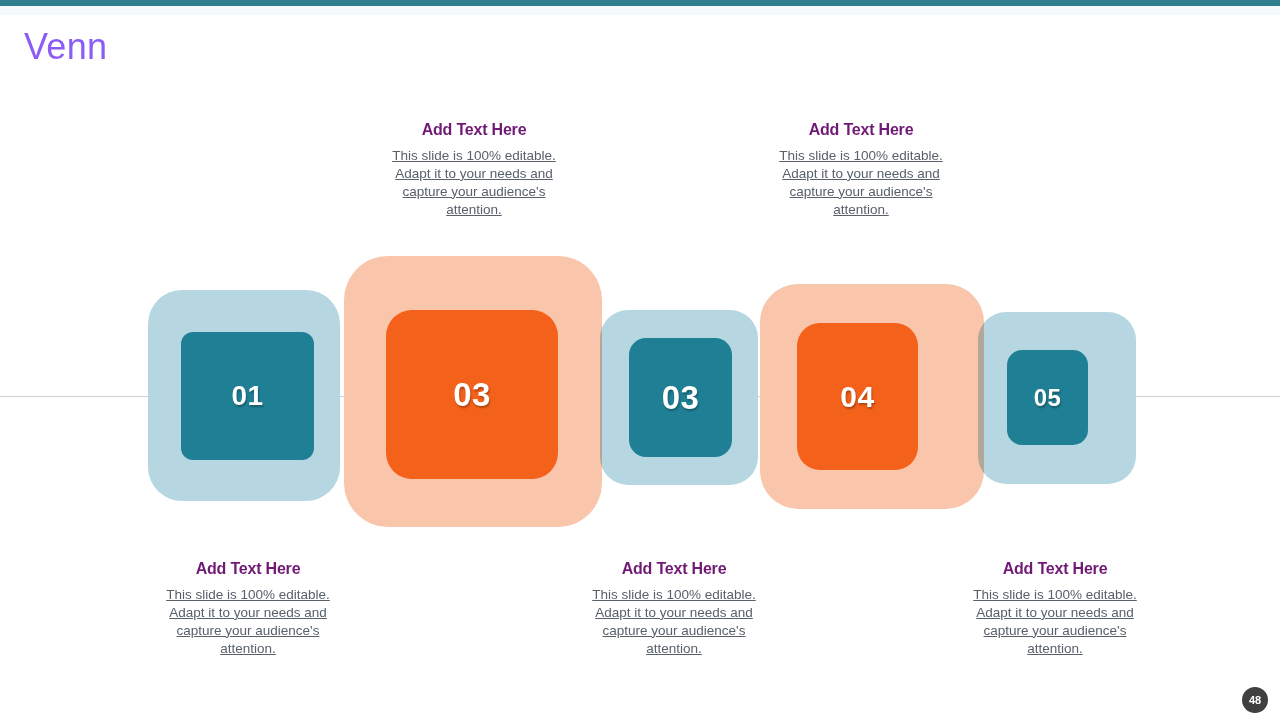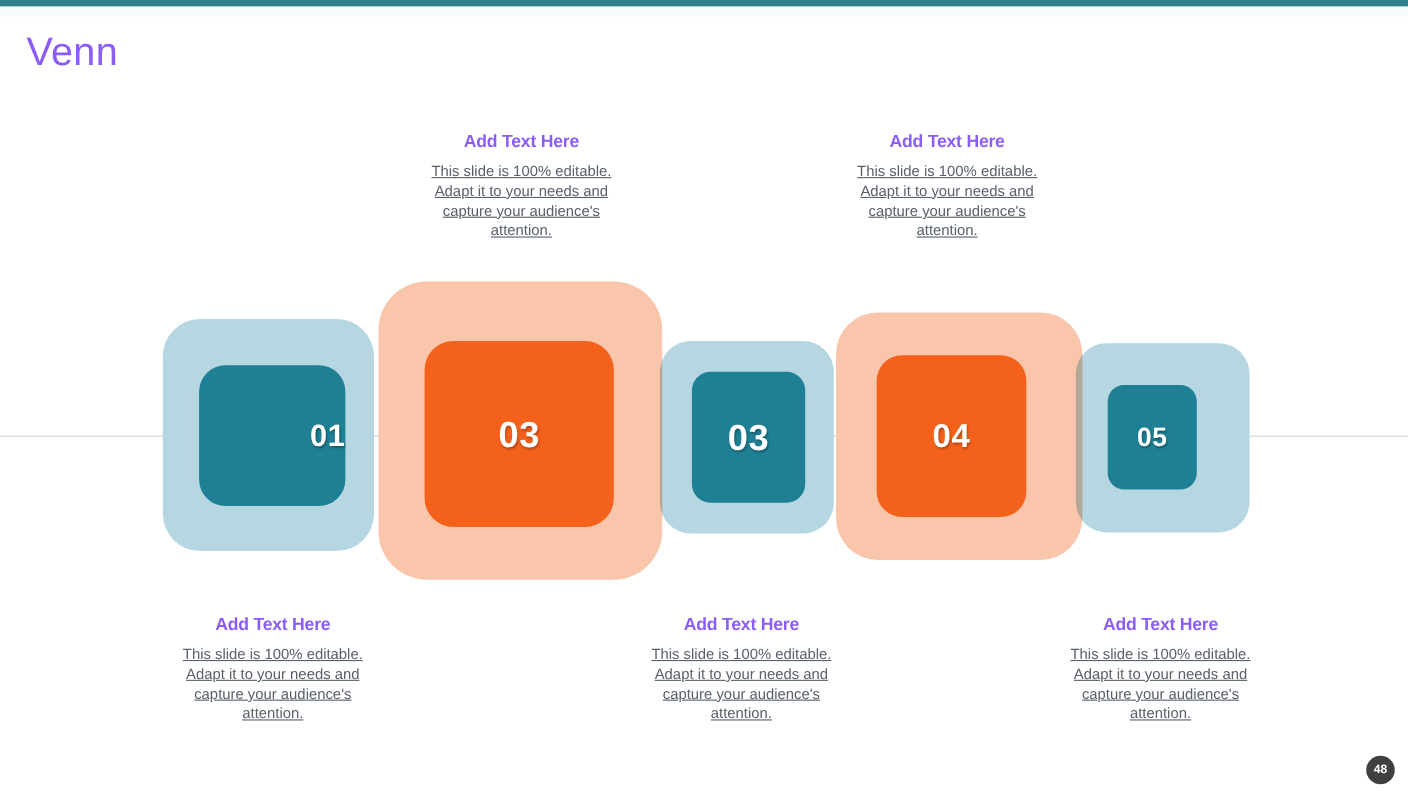--- a/index.html
+++ b/index.html
@@ -60,43 +60,43 @@
   .num{
     color:#ffffff;
     font-weight:bold;
     text-shadow:1px 2px 2px rgba(0,0,0,.28);
     letter-spacing:.5px;
     line-height:1;
   }
 
   
   #o1{ left:148px; top:290px; width:192px; height:211px; border-radius:34px; }
-  #i1{ left:181px; top:332px; width:133px; height:128px; border-radius:24px;justify-content:flex-end; }
+  #i1{ left:181px; top:332px; width:133px; height:128px; border-radius:12px; }
   #i1 .num{ font-size:28px; }
 
   #o2{ left:344px; top:256px; width:258px; height:271px; border-radius:44px; }
   #i2{ left:386px; top:310px; width:172px; height:169px; border-radius:26px; }
   #i2 .num{ font-size:33px; }
 
   #o3{ left:600px; top:310px; width:158px; height:175px; border-radius:28px; }
   #i3{ left:629px; top:338px; width:103px; height:119px; border-radius:17px; }
   #i3 .num{ font-size:33px; }
 
   #o4{ left:760px; top:284px; width:224px; height:225px; border-radius:38px; }
-  #i4{ left:797px; top:323px; width:136px; height:147px; border-radius:23px; }
+  #i4{ left:797px; top:323px; width:121px; height:147px; border-radius:23px; }
   #i4 .num{ font-size:30px; }
 
   #o5{ left:978px; top:312px; width:158px; height:172px; border-radius:28px; }
   #i5{ left:1007px; top:350px; width:81px; height:95px; border-radius:15px; }
   #i5 .num{ font-size:24px; }
 
   
   .txt{ position:absolute; text-align:center; z-index:3; }
   .txt h3{
-    font-size:16px; font-weight:bold; color:#8b5cf6;
+    font-size:16px; font-weight:bold; color:#701a75;
     letter-spacing:-.2px; margin-bottom:8px; white-space:nowrap;
   }
   .txt p{
     font-size:13.5px; color:#58606a; line-height:1.33;text-decoration:underline;
   }
 
   #t-top-1{ left:384px; top:121px; width:180px; }
   #t-top-2{ left:770px; top:121px; width:182px; }
   #t-bot-1{ left:158px; top:560px; width:180px; }
   #t-bot-2{ left:584px; top:560px; width:180px; }

